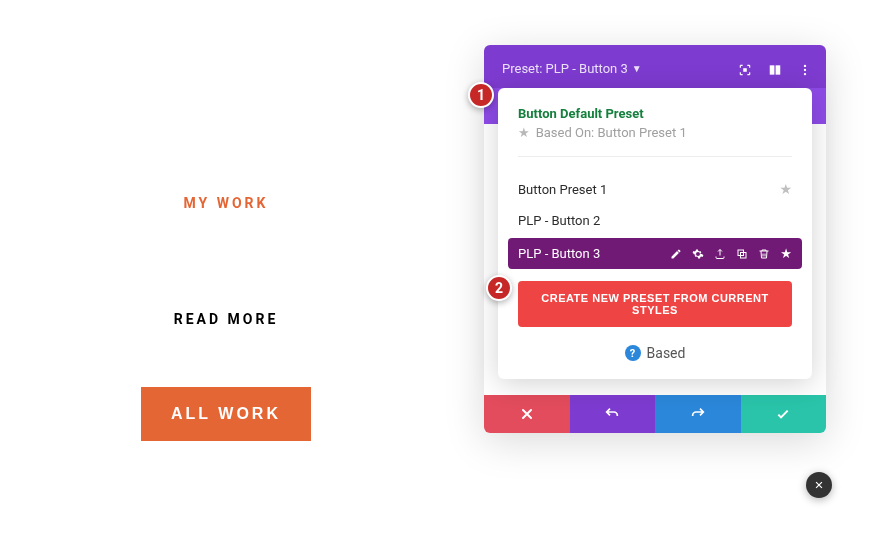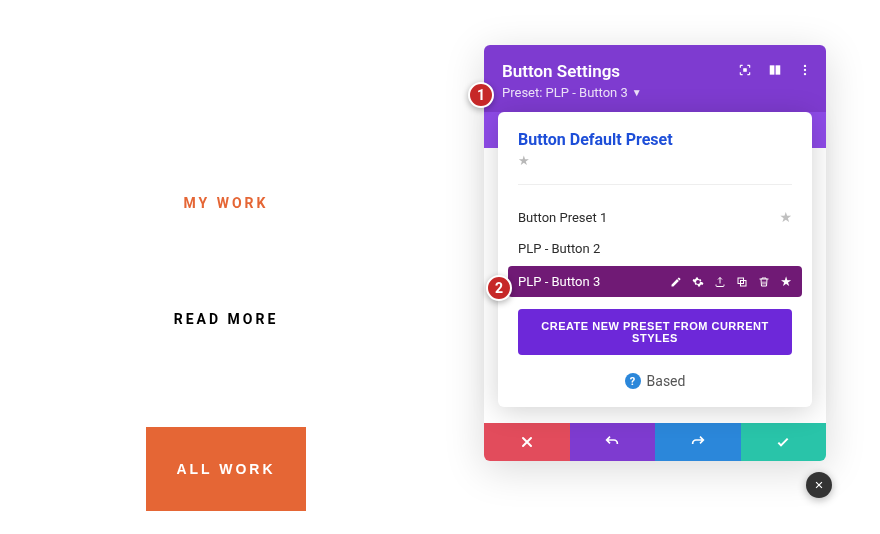--- a/index.html
+++ b/index.html
@@ -1,43 +1,43 @@
 <!DOCTYPE html>
 <html><head>
   <meta charset="utf-8">
   <style>
     * { margin: 0; padding: 0; box-sizing: border-box; }
     body { font-family: -apple-system, BlinkMacSystemFont, "Segoe UI", Roboto, "Helvetica Neue", Arial, sans-serif; width: 880px; height: 534px; position: relative; background: #fff; overflow: hidden; }
 
     .left-col { position: absolute; left: 16px; top: 0; width: 420px; height: 534px; display: flex; flex-direction: column; align-items: center; justify-content: flex-start; padding-top: 195px; }
     .my-work { color: #e56635; font-size: 14px; font-weight: 700; letter-spacing: 3px; }
     .read-more { color: #000000; font-size: 14px; font-weight: 700; letter-spacing: 3px; margin-top: 100px; }
-    .all-work-btn { background: #e56635; color: #fff; font-size: 14px; font-weight: 700; letter-spacing: 3px; padding: 34px 30px; margin-top: 100px; border: none; cursor: pointer; }
+    .all-work-btn { background: #e56635; color: #fff; font-size: 16px; font-weight: 700; letter-spacing: 3px; padding: 18px 30px; margin-top: 60px; border: none; cursor: pointer; }
 
     .panel { position: absolute; left: 484px; top: 45px; width: 342px; background: #fff; border-radius: 6px; box-shadow: 0 8px 40px rgba(0,0,0,0.15); }
     .panel-header { background: #7e3bd0; border-radius: 6px 6px 0 0; padding: 16px 18px 12px; color: #fff; position: relative; }
     .panel-title { font-size: 17px; font-weight: 600; margin-bottom: 4px; }
     .preset-line { font-size: 13px; color: rgba(255,255,255,0.85); display: flex; align-items: center; cursor: pointer; }
     .preset-line .caret { margin-left: 4px; font-size: 10px; }
     .header-icons { position: absolute; top: 18px; right: 14px; display: flex; gap: 16px; align-items: center; }
     .hdr-ic { width: 14px; height: 14px; color: #fff; cursor: pointer; display: flex; align-items: center; justify-content: center; }
 
     .panel-sub { background: #8e4be8; height: 36px; }
 
     .dropdown { background: #fff; border-radius: 6px; margin: -36px 14px 0 14px; padding: 18px 20px 18px; box-shadow: 0 4px 28px rgba(0,0,0,0.18); position: relative; z-index: 2; }
-    .default-preset { font-size: 16px; font-weight: 700; color: #1d4ed8; }
+    .default-preset { font-size: 13px; font-weight: 700; color: #15803d; }
     .based-on { font-size: 13px; color: #a0a0a0; margin-top: 4px; display: flex; align-items: center; gap: 6px; }
     .based-on .star-ic { color: #b8b8b8; }
     .divider { height: 1px; background: #eee; margin: 16px 0; }
     .preset-item { font-size: 13px; font-weight: 400; color: #2c2c2c; padding: 8px 0; cursor: pointer; display: flex; align-items: center; justify-content: space-between; }
     .preset-item .star-right { color: #c0c0c0; font-size: 14px; }
     .preset-item.selected { background: #701a75; color: #fff; border-radius: 4px; padding: 8px 10px; margin: 2px -10px; }
     .selected-icons { display: flex; gap: 10px; align-items: center; }
     .sel-ic { color: #fff; width: 12px; height: 12px; display: flex; align-items: center; justify-content: center; }
-    .dark-btn { display: block; width: 100%; background: #6d28d9; color: #fff; border: none; padding: 11px; font-size: 11px; font-weight: 700; letter-spacing: 0.5px; border-radius: 4px; margin-top: 12px; cursor: pointer; text-align: center; }
+    .dark-btn { display: block; width: 100%; background: #ef4444; color: #fff; border: none; padding: 11px; font-size: 11px; font-weight: 700; letter-spacing: 0.5px; border-radius: 4px; margin-top: 12px; cursor: pointer; text-align: center; }
     .help { text-align: center; margin-top: 18px; font-size: 14px; color: #555; display: flex; align-items: center; justify-content: center; gap: 6px; }
     .help-ic { width: 16px; height: 16px; border-radius: 50%; background: #2b87da; color: #fff; display: inline-flex; align-items: center; justify-content: center; font-size: 11px; font-weight: 700; }
 
     .footer-bar { display: flex; margin-top: 16px; border-radius: 0 0 6px 6px; overflow: hidden; }
     .footer-seg { flex: 1; height: 38px; display: flex; align-items: center; justify-content: center; color: #fff; cursor: pointer; font-size: 15px; }
     .seg-red { background: #e24c5c; }
     .seg-purple { background: #7e3bd0; }
     .seg-blue { background: #2b87da; }
     .seg-green { background: #29c4a9; }
 
@@ -58,21 +58,20 @@
   <button class="all-work-btn">ALL WORK</button>
 </div>
 
 <div class="behind-tab">
   <span>r</span>
     <span style="color:#2b87da;">⋮</span>
 </div>
 
 <div class="panel">
   <div class="panel-header">
-    <div class="panel-title">Button Settings</div>
     <div class="preset-line">
       <span>Preset: PLP - Button 3</span>
       <span class="caret">▼</span>
     </div>
     <div class="header-icons">
       <span class="hdr-ic">
         <svg viewBox="0 0 24 24" width="14" height="14" fill="none" stroke="currentColor" stroke-width="2">
             <path d="M4 4h4M4 4v4M20 4h-4M20 4v4M4 20h4M4 20v-4M20 20h-4M20 20v-4"></path>
             <rect x="10" y="10" width="4" height="4" fill="currentColor"></rect>
           </svg>
@@ -91,20 +90,21 @@
           </svg>
       </span>
     </div>
   </div>
   <div class="panel-sub"></div>
 
   <div class="dropdown">
     <div class="default-preset">Button Default Preset</div>
     <div class="based-on">
       <span class="star-ic">★</span>
+      <span>Based On: Button Preset 1</span>
     </div>
     <div class="divider"></div>
 
     <div class="preset-item">
       <span>Button Preset 1</span>
       <span class="star-right">★</span>
     </div>
     <div class="preset-item">
       <span>PLP - Button 2</span>
     </div>

